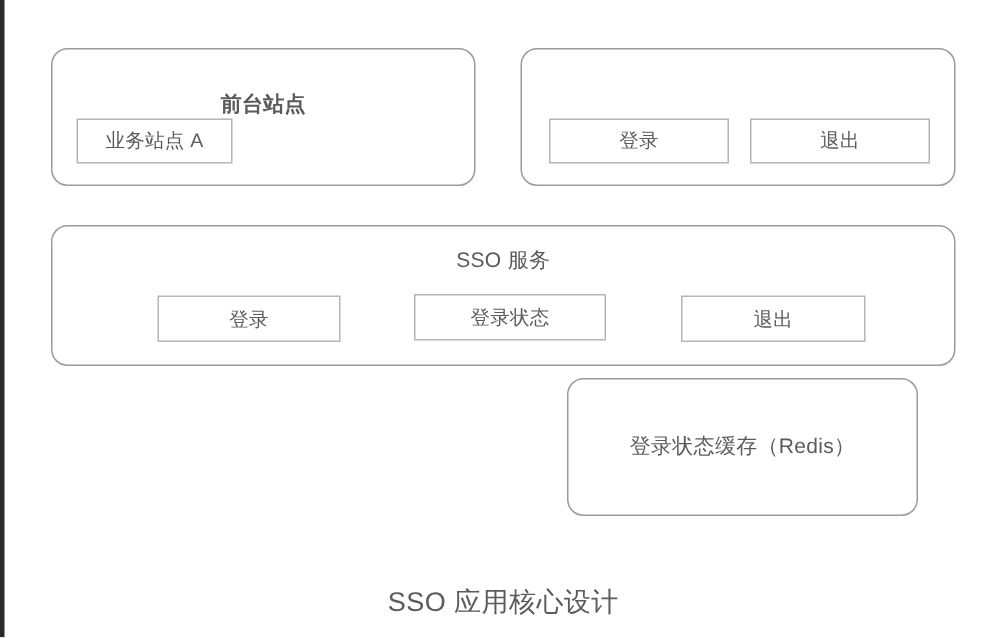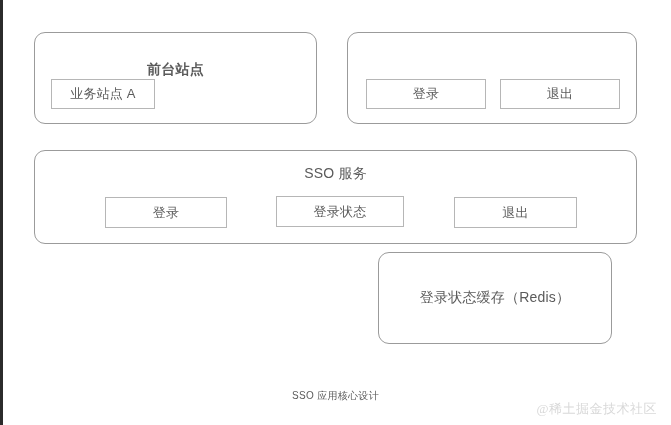--- a/index.html
+++ b/index.html
@@ -76,21 +76,21 @@
   }
 
   
   .caption {
     position: absolute;
     left: 0;
     right: 0;
     top: 389px;
     text-align: center;
     color: #5b5b5b;
-    font-size: 10px;
+    font-size: 18px;
     letter-spacing: 0.3px;
     white-space: nowrap;
   }
 
   
   .watermark {
     position: absolute;
     right: 14px;
     top: 400px;
     color: #d9d9d9;
@@ -125,15 +125,14 @@
     <div class="chip" style="left:419px; top:46px; width:123px; height:31px;">退出</div>
   </div>
 
 
   <div class="card" style="left:347px; top:252px; width:234px; height:92px;margin-left:31px;">
     <div class="card-center-label">登录状态缓存（Redis）</div>
   </div>
 
   <div class="caption">SSO 应用核心设计</div>
 
-  <div class="watermark">@稀土掘金技术社区</div>
 
 </div>
 
 </body></html>

